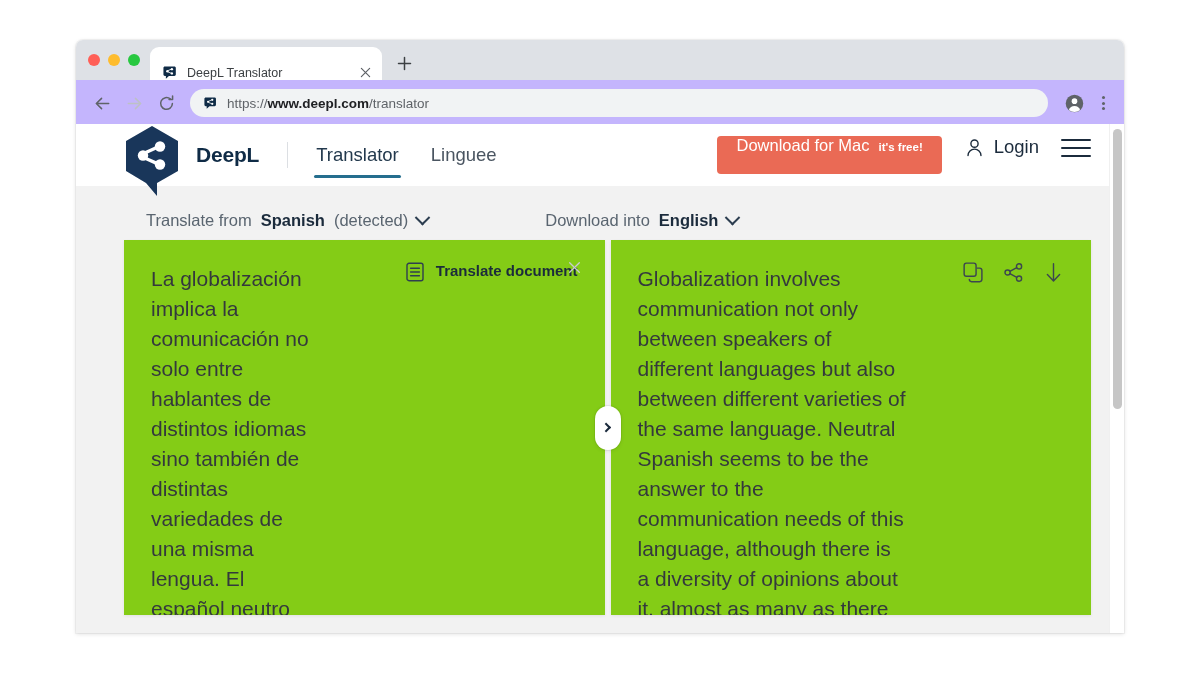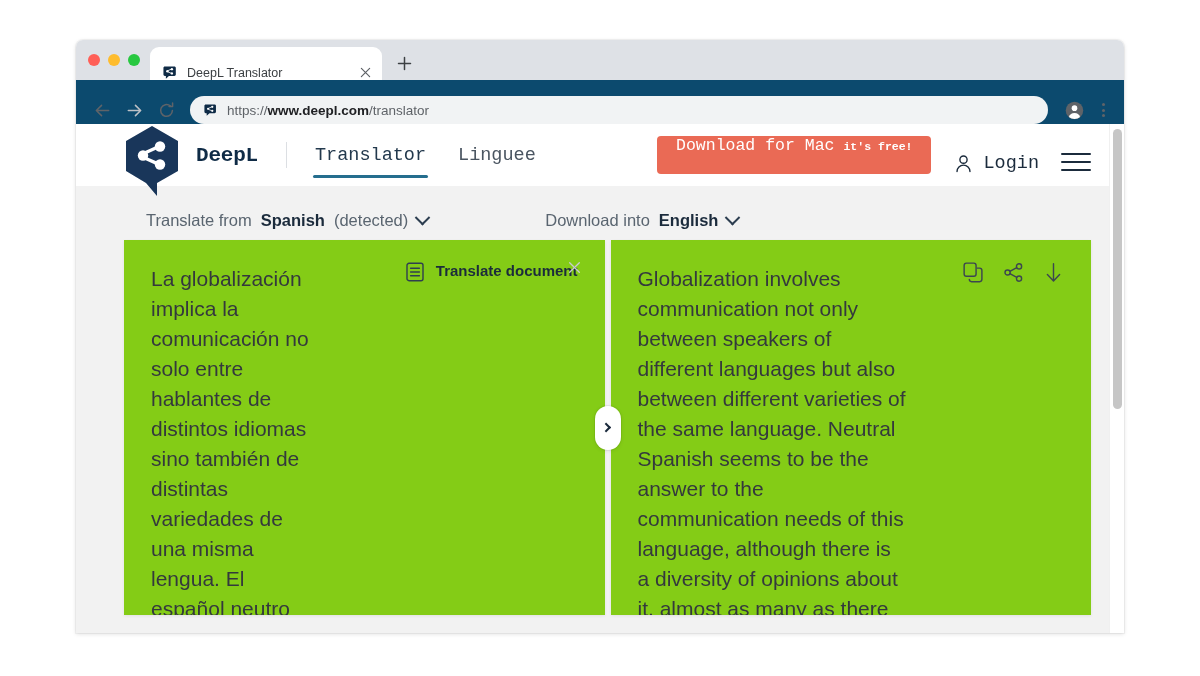--- a/index.html
+++ b/index.html
@@ -85,24 +85,24 @@
   
   .favicon {
     width: 15px; height: 15px;
     flex: 0 0 15px;
     display: block;
   }
 
   
   #browser-toolbar {
     height: 44px;
-    background: #0c4a6e;
-    display: flex;
-    align-items: flex-end;
-    padding: 17px 10px 0 12px;
+    background: #c4b5fd;
+    display: flex;
+    align-items: flex-start;
+    padding: 9px 10px 0 12px;
     gap: 4px;
   }
   .nav-btn {
     width: 28px; height: 28px;
     display: flex; align-items: center; justify-content: center;
     color: #5f6368;
     flex: 0 0 auto;
   }
   .nav-btn.disabled { color: #bdc1c6; }
   #address-bar {
@@ -165,21 +165,20 @@
   
   #site-header {
     position: relative;
     height: 62px;
     background: #ffffff;
     display: flex;
     align-items: center;
     padding-left: 48px;
     padding-right: 33px;
     z-index: 20;
-    font-family: Liberation Mono, monospace;
   }
 
   #deepl-logo-wrap {
     position: absolute;
     left: 48px;
     top: 2px;
     width: 56px;
     height: 72px;
     z-index: 25;
   }
@@ -215,21 +214,21 @@
     position: absolute;
     left: 0; right: 0; bottom: 8px;
     height: 3px;
     background: #256e8e;
     border-radius: 2px;
   }
 
   #header-right {
     margin-left: auto;
     display: flex;
-    align-items: flex-end;
+    align-items: flex-start;
     gap: 22px;
   }
 
   #download-cta {
     background: #ea6a55;
     color: #ffffff;
     border: none;
     border-radius: 4px;
     height: 38px;
     padding: 0 19px;

